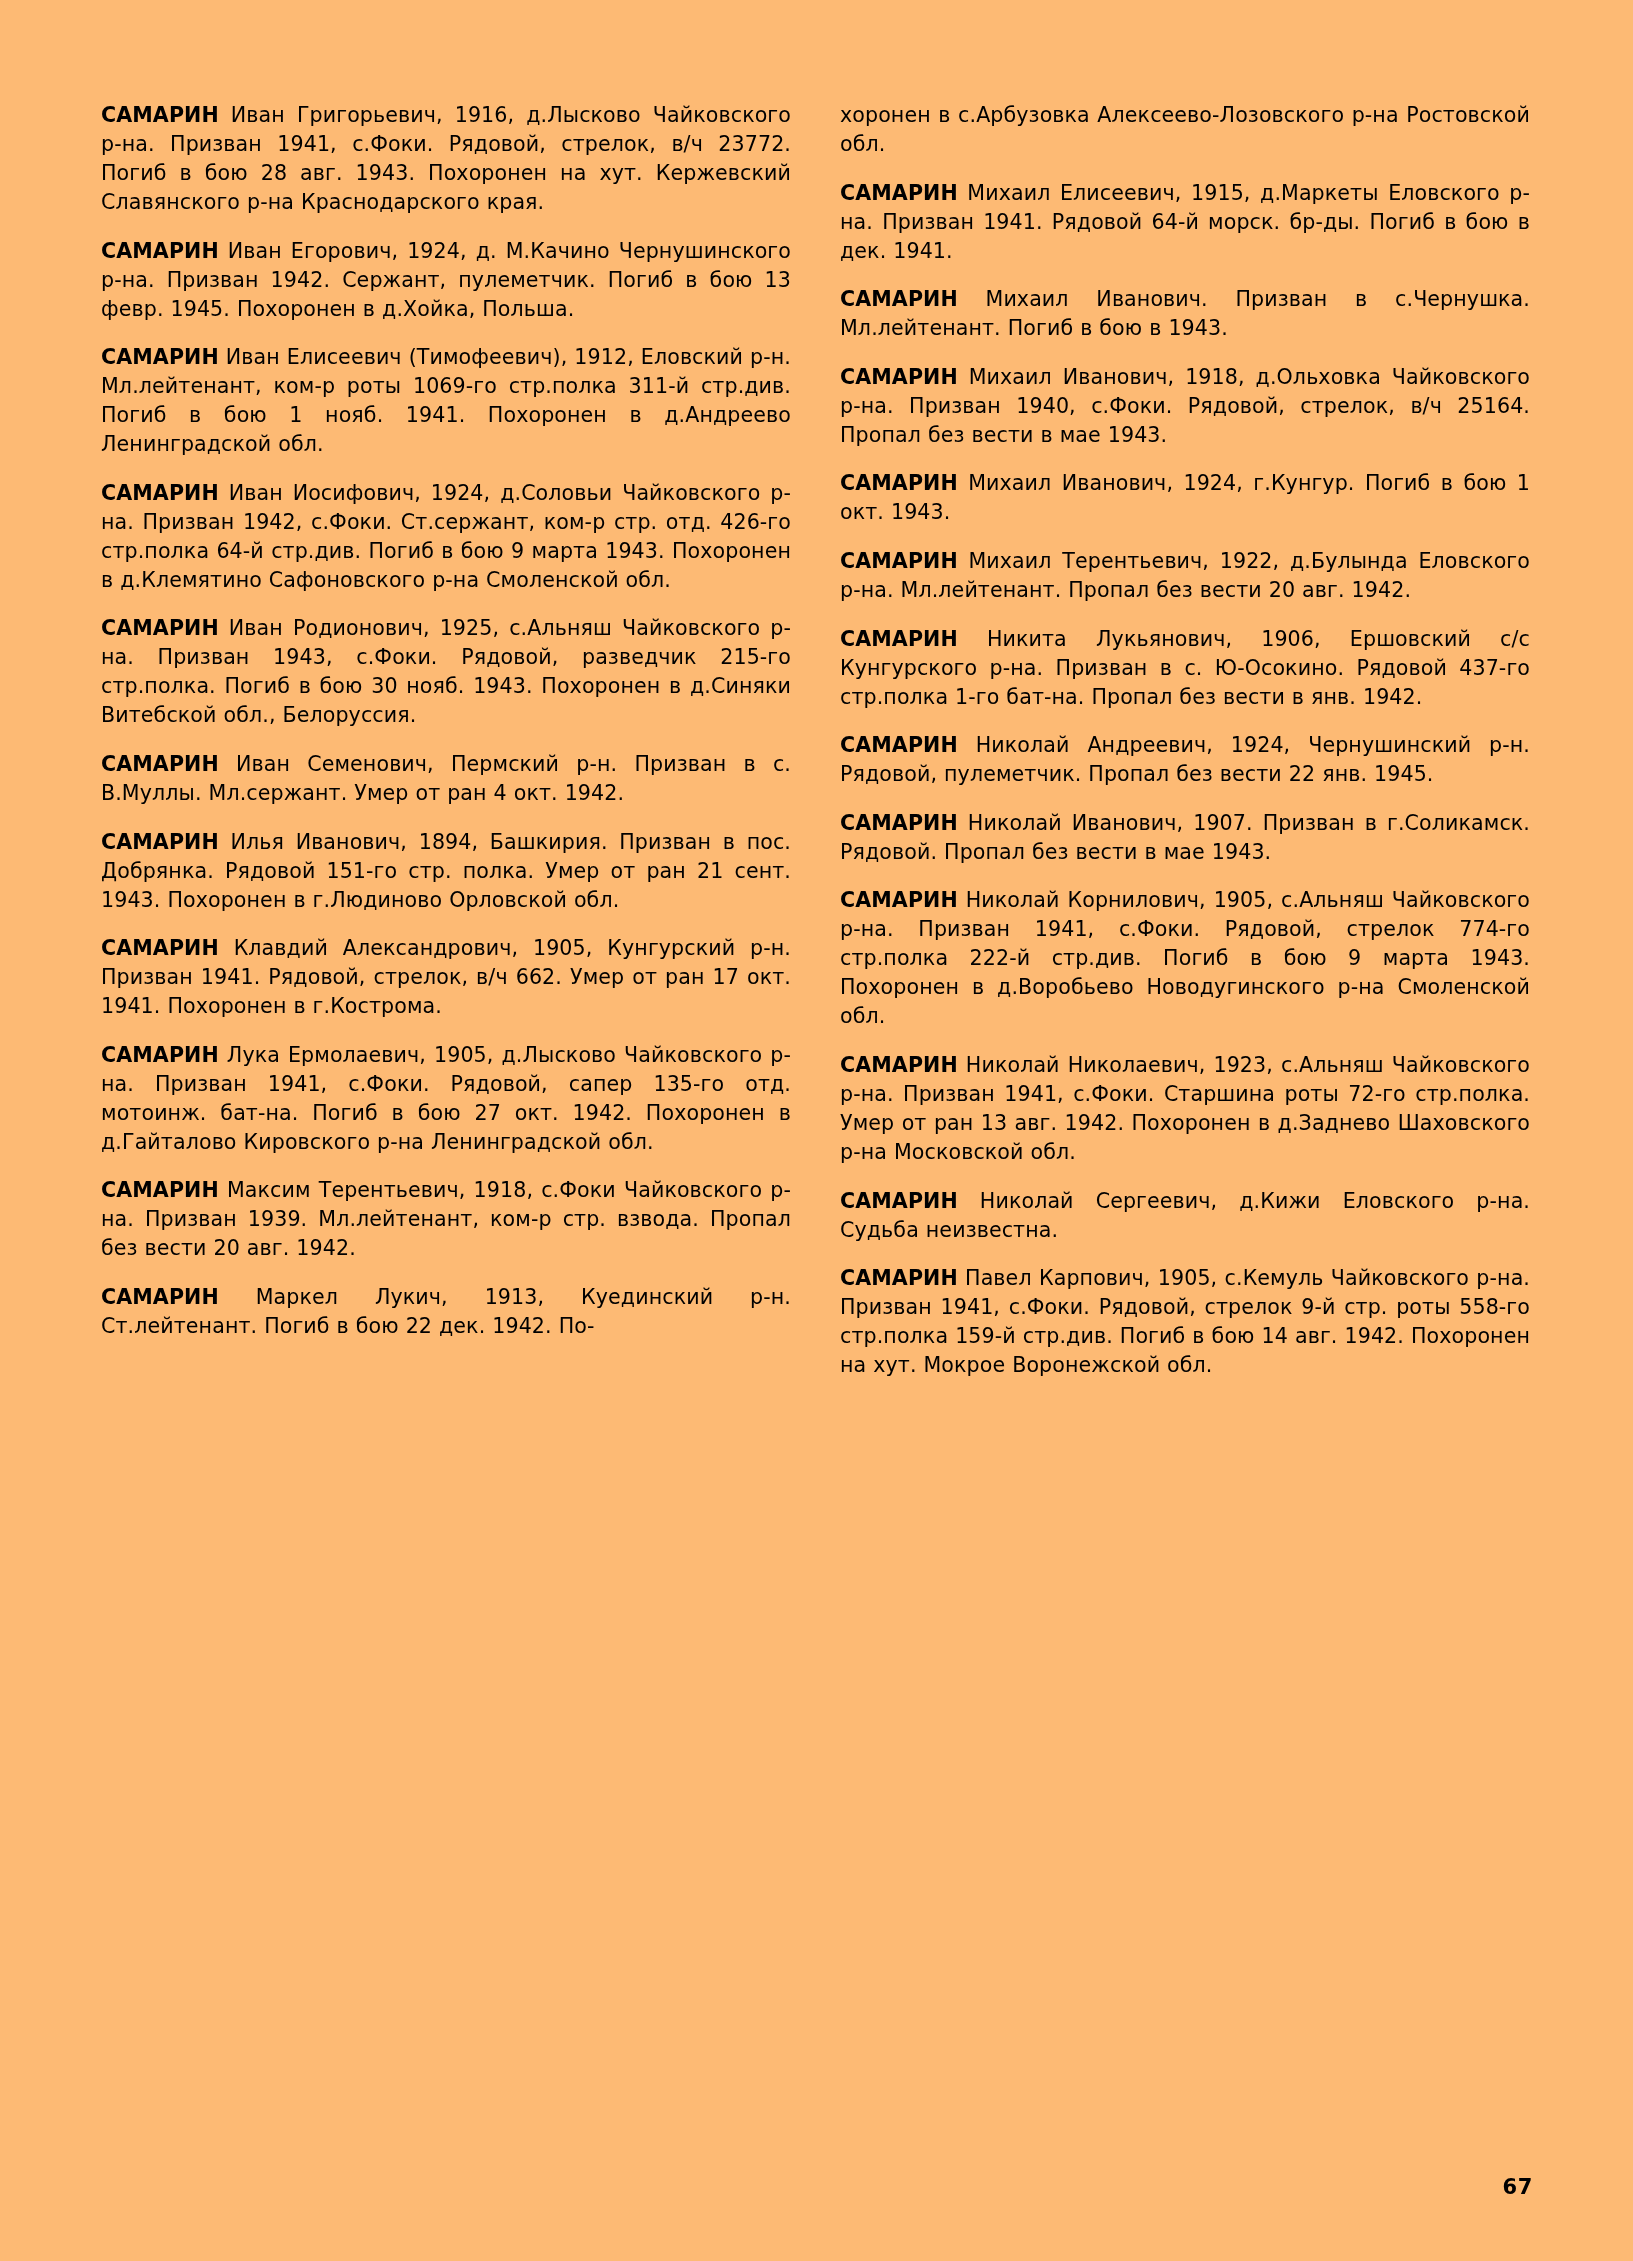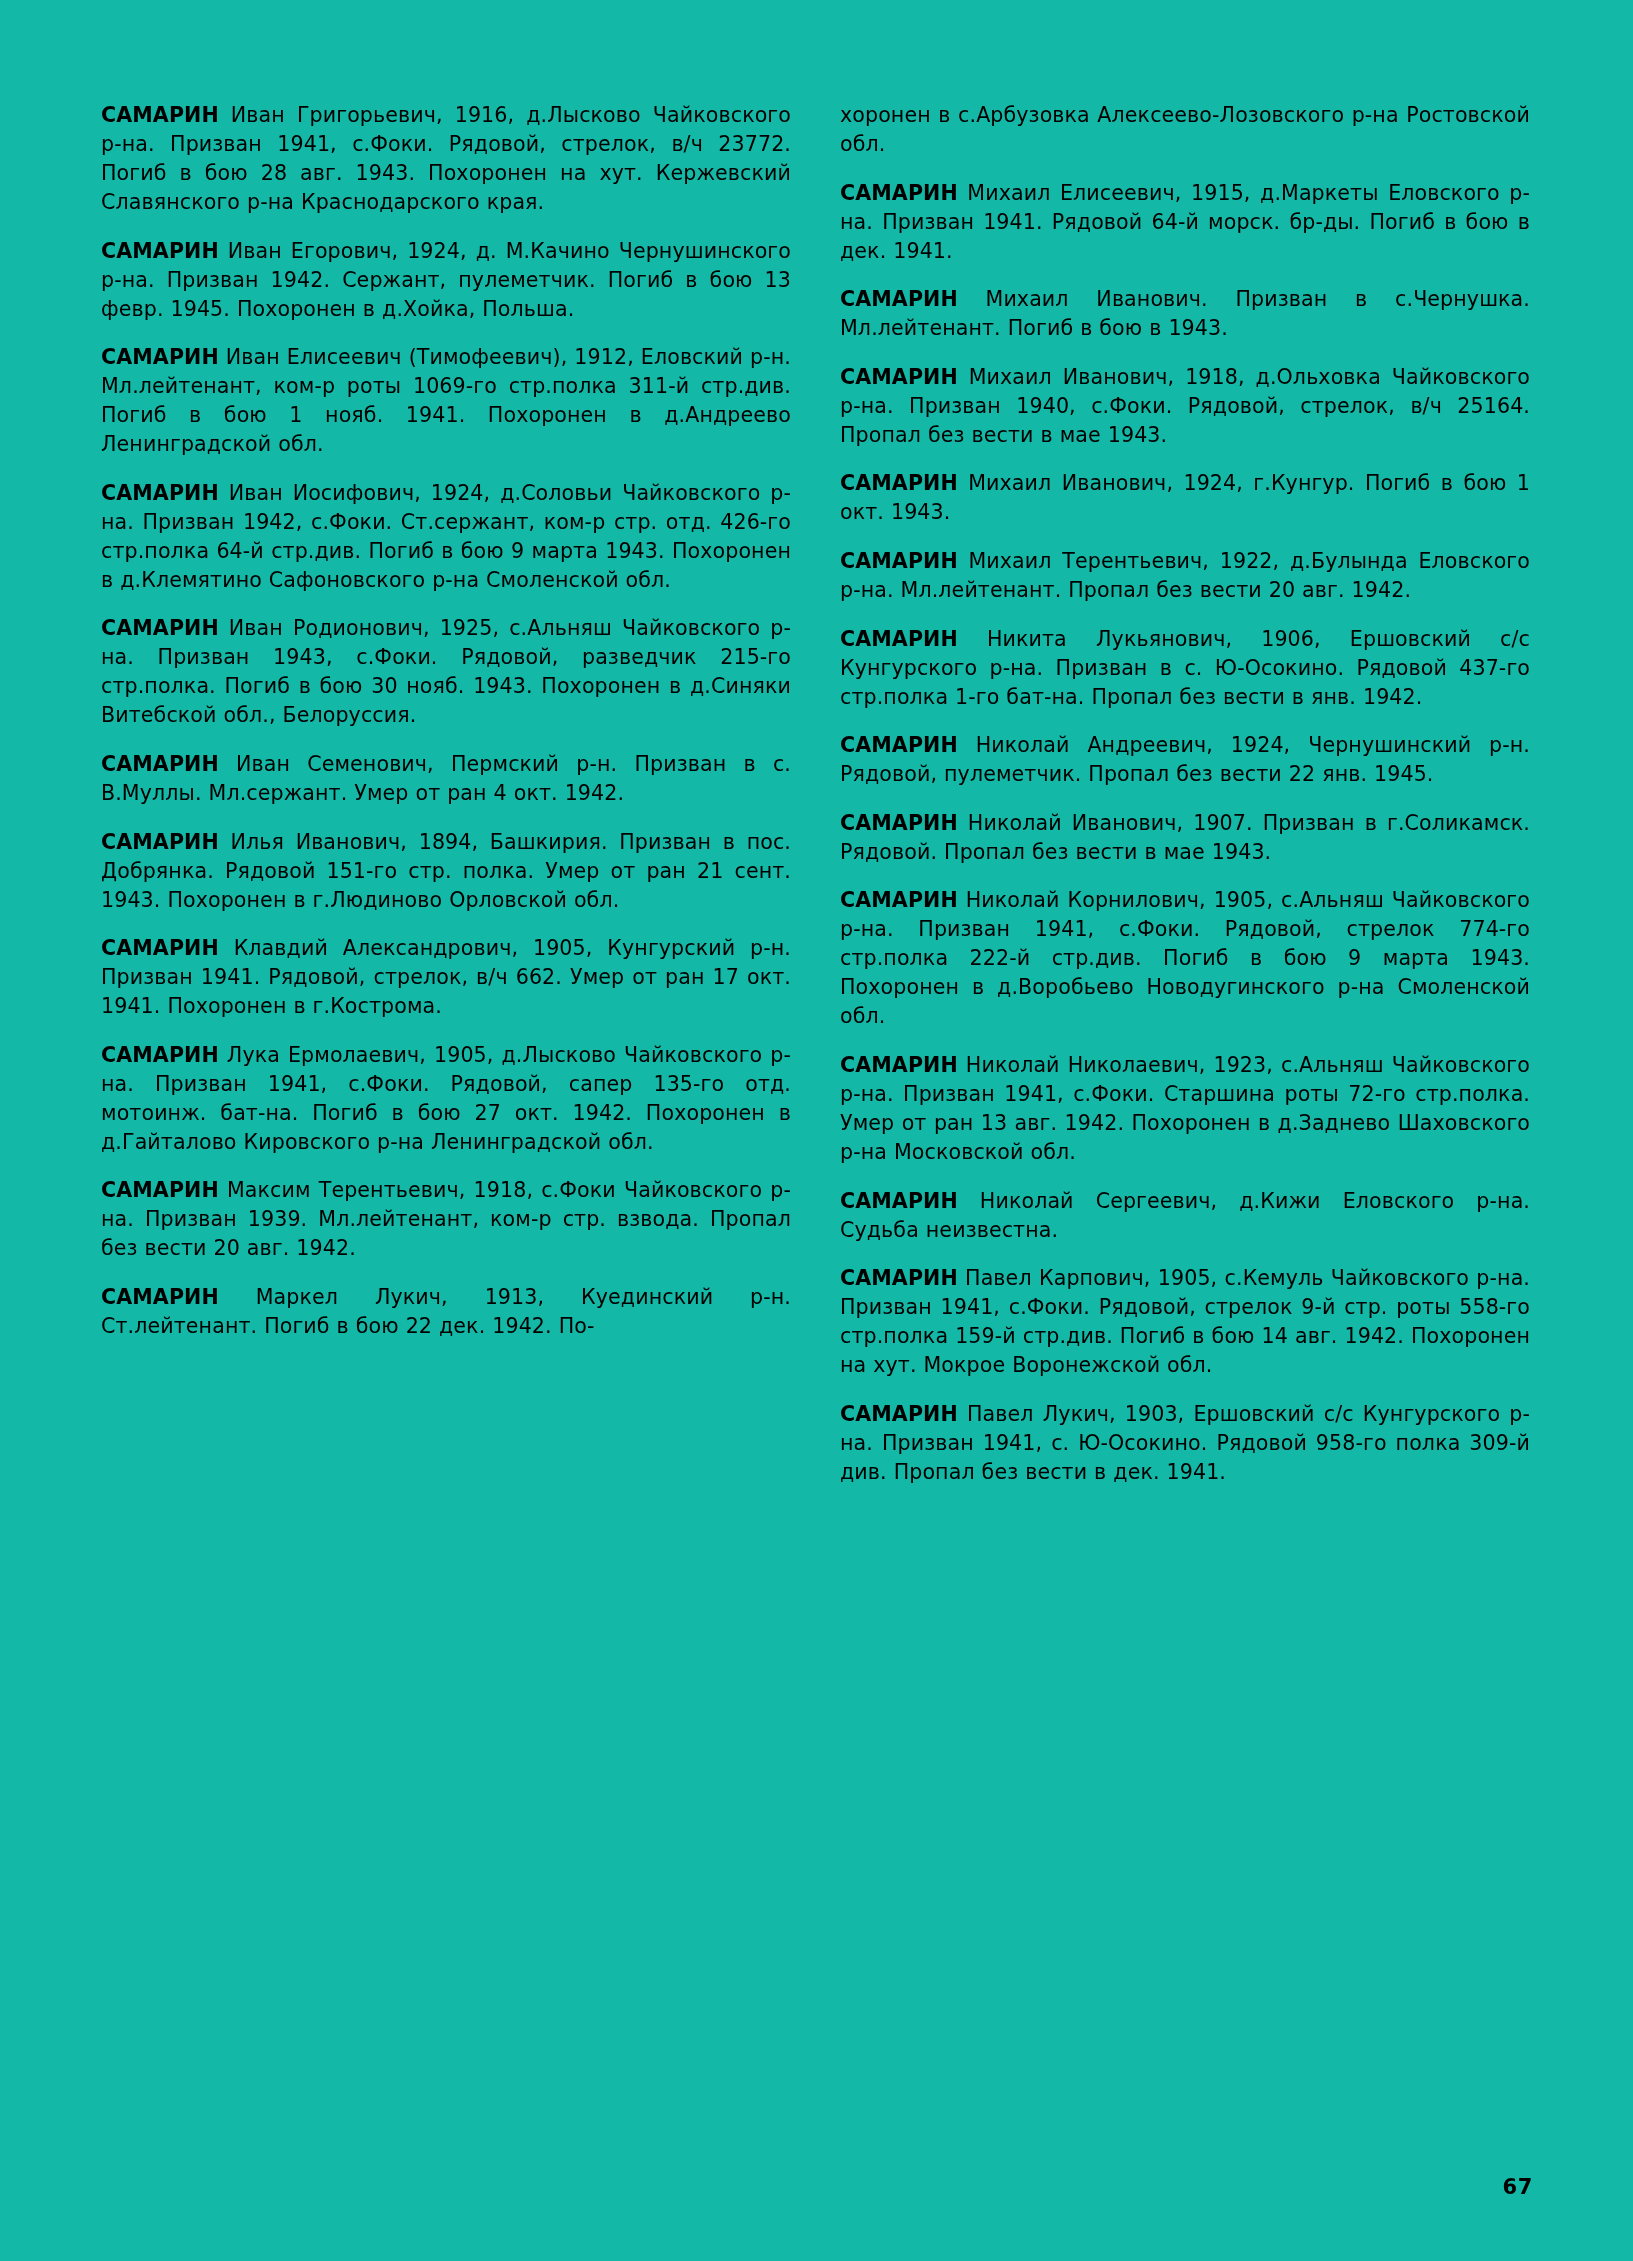--- a/index.html
+++ b/index.html
@@ -10,21 +10,21 @@
   body {
     font-family: "DejaVu Sans", sans-serif;
     color: #000000;
   }
   .page {
     position: relative;
     width: 1634px;
     height: 2261px;
     box-sizing: border-box;
     padding: 101px 101px 61px 101px;
-    background: #14b8a6;
+    background: #fdba74;
   }
   .columns {
     display: flex;
     flex-direction: row;
     gap: 49px;
     height: 2002px;
   }
   .column {
     width: 690px;
     display: flex;
@@ -79,18 +79,17 @@
       <p class="entry"><span class="surname">САМАРИН</span><span> Михаил Иванович, 1918, д.Ольховка Чайковского р-на. Призван 1940, с.Фоки. Рядовой, стрелок, в/ч 25164. Пропал без вести в мае 1943.</span></p>
       <p class="entry"><span class="surname">САМАРИН</span><span> Михаил Иванович, 1924, г.Кунгур. Погиб в бою 1 окт. 1943.</span></p>
       <p class="entry"><span class="surname">САМАРИН</span><span> Михаил Терентьевич, 1922, д.Булында Еловского р-на. Мл.лейтенант. Пропал без вести 20 авг. 1942.</span></p>
       <p class="entry"><span class="surname">САМАРИН</span><span> Никита Лукьянович, 1906, Ершовский с/с Кунгурского р-на. Призван в с. Ю-Осокино. Рядовой 437-го стр.полка 1-го бат-на. Пропал без вести в янв. 1942.</span></p>
       <p class="entry"><span class="surname">САМАРИН</span><span> Николай Андреевич, 1924, Чернушинский р-н. Рядовой, пулеметчик. Пропал без вести 22 янв. 1945.</span></p>
       <p class="entry"><span class="surname">САМАРИН</span><span> Николай Иванович, 1907. Призван в г.Соликамск. Рядовой. Пропал без вести в мае 1943.</span></p>
       <p class="entry"><span class="surname">САМАРИН</span><span> Николай Корнилович, 1905, с.Альняш Чайковского р-на. Призван 1941, с.Фоки. Рядовой, стрелок 774-го стр.полка 222-й стр.див. Погиб в бою 9 марта 1943. Похоронен в д.Воробьево Новодугинского р-на Смоленской обл.</span></p>
       <p class="entry"><span class="surname">САМАРИН</span><span> Николай Николаевич, 1923, с.Альняш Чайковского р-на. Призван 1941, с.Фоки. Старшина роты 72-го стр.полка. Умер от ран 13 авг. 1942. Похоронен в д.Заднево Шаховского р-на Московской обл.</span></p>
       <p class="entry"><span class="surname">САМАРИН</span><span> Николай Сергеевич, д.Кижи Еловского р-на. Судьба неизвестна.</span></p>
       <p class="entry"><span class="surname">САМАРИН</span><span> Павел Карпович, 1905, с.Кемуль Чайковского р-на. Призван 1941, с.Фоки. Рядовой, стрелок 9-й стр. роты 558-го стр.полка 159-й стр.див. Погиб в бою 14 авг. 1942. Похоронен на хут. Мокрое Воронежской обл.</span></p>
-      <p class="entry"><span class="surname">САМАРИН</span><span> Павел Лукич, 1903, Ершовский с/с Кунгурского р-на. Призван 1941, с. Ю-Осокино. Рядовой 958-го полка 309-й див. Пропал без вести в дек. 1941.</span></p>
     </div>
   </div>
   <div class="pagenum">67</div>
 </div>
 
 
 </body></html>

